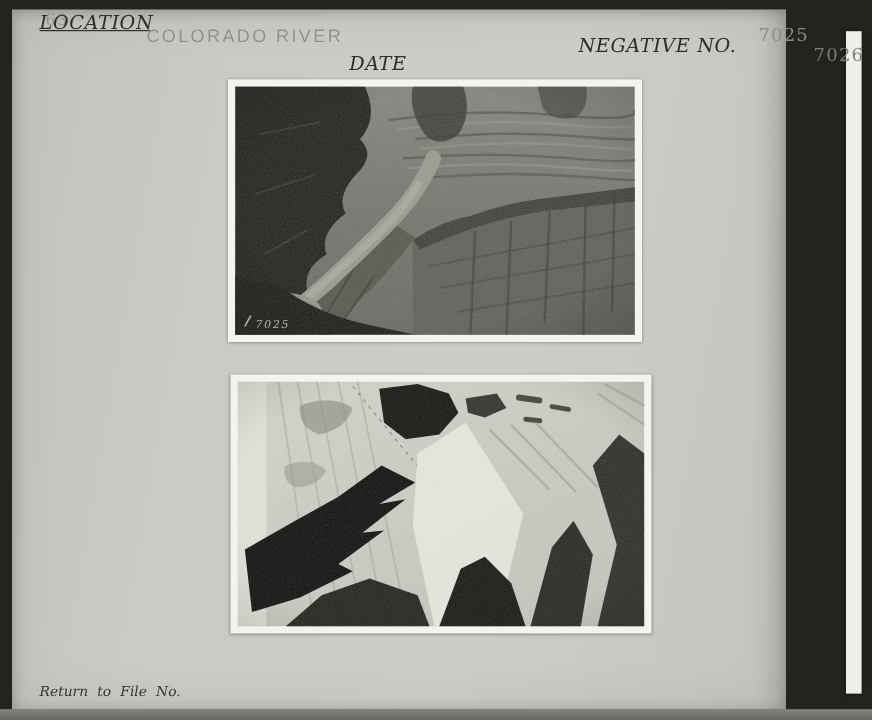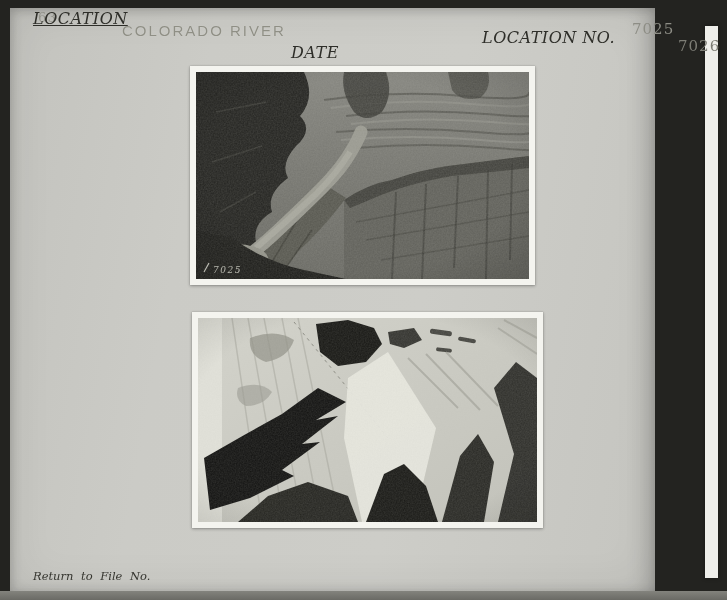--- a/index.html
+++ b/index.html
@@ -66,21 +66,21 @@
   <div class="under-strip"></div>
   <div class="bottom-band"></div>
 
   <div class="album-page">
 
     <span class="stamp stamp-file">63</span>
 
     <span class="print-label lbl-location">LOCATION</span>
     <span class="stamp stamp-location">COLORADO RIVER</span>
     <span class="print-label lbl-date">DATE</span>
-    <span class="print-label lbl-negative">LOCATION NO.</span>
+    <span class="print-label lbl-negative">NEGATIVE NO.</span>
     <span class="stamp stamp-neg1">7025</span>
     <span class="stamp stamp-neg2">7026</span>
 
     <figure class="photo-card photo-card-top" style="margin:0">
       <svg width="333" height="207" viewBox="0 0 333 207" preserveAspectRatio="none">
         <defs>
           <linearGradient id="tp-bg" x1="0" y1="0" x2="0" y2="1">
             <stop offset="0" stop-color="#85857f"></stop>
             <stop offset="0.5" stop-color="#75756f"></stop>
             <stop offset="1" stop-color="#696963"></stop>

